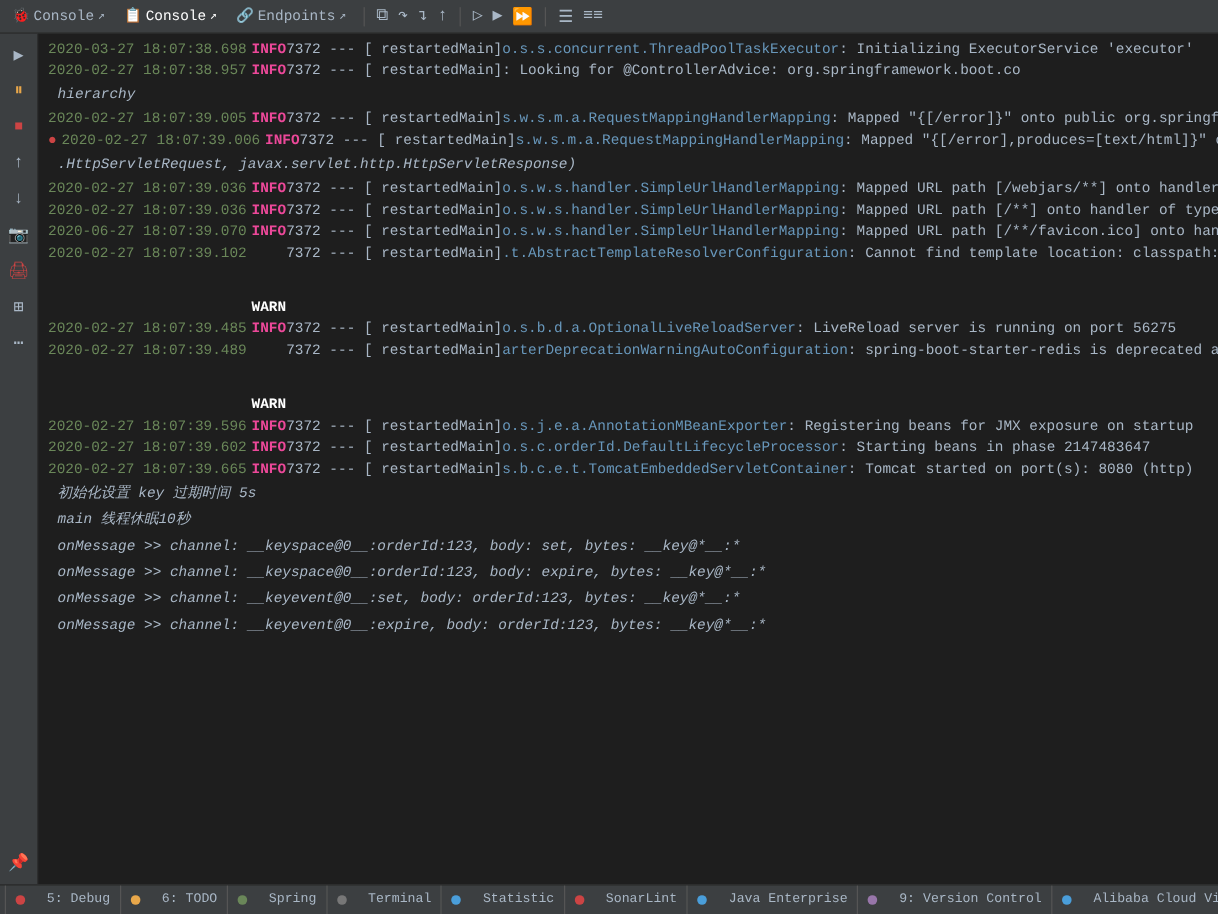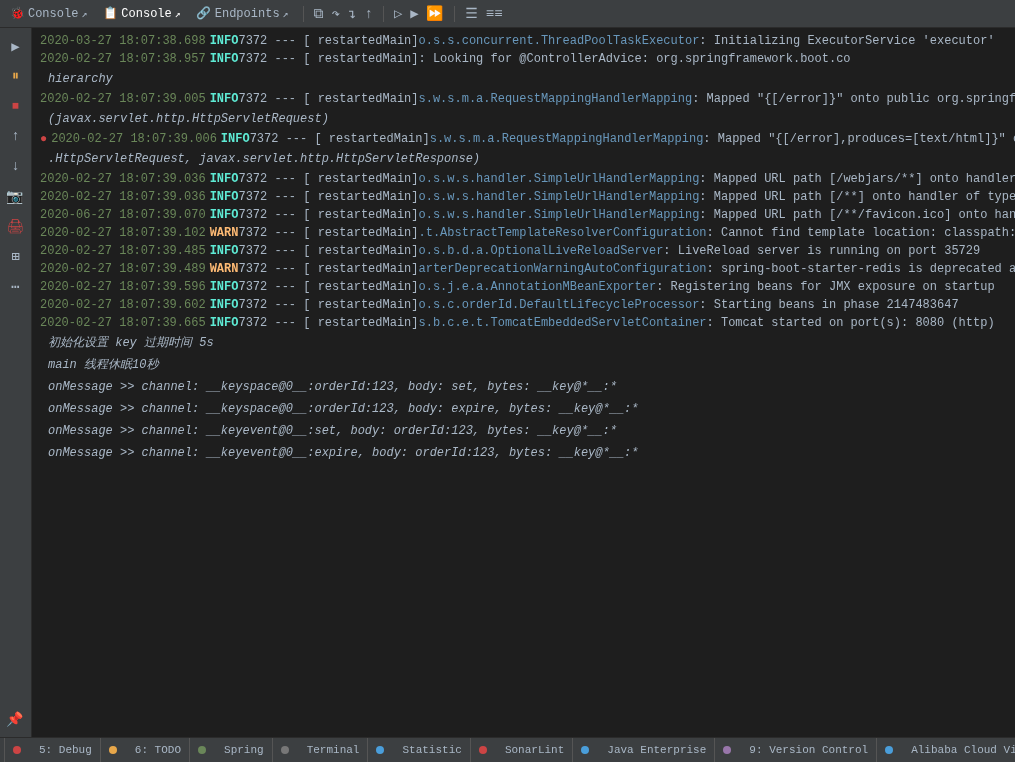--- a/index.html
+++ b/index.html
@@ -88,22 +88,22 @@
     .log-line {
       display: flex;
       align-items: flex-start;
       padding: 0 8px;
       min-height: 18px;
       line-height: 18px;
       white-space: nowrap;
     }
 
     .timestamp { color: #6a8759; margin-right: 4px; }
-    .level-info { color: #5eead4; font-weight: bold; font-family: Liberation Mono, monospace; }
-    .level-warn { color: #fdba74; font-weight: bold; }
+    .level-info { color: #ec4899; font-weight: bold; font-family: Liberation Mono, monospace; }
+    .level-warn { color: #ffffff; font-weight: bold; margin-top: 45px; }
     .thread { color: #a9b7c6; font-family: Liberation Mono, monospace; }
     .logger { color: #6897bb; }
     .message { color: #a9b7c6; }
 
     .plain-line {
       padding: 2px 16px;
       color: #a9b7c6;
       line-height: 18px;
       white-space: nowrap;
       font-style: italic;
@@ -218,21 +218,20 @@
 
     <div class="log-line">
       <span class="timestamp">2020-02-27 18:07:39.005</span>
       <span class="level-info"> INFO </span>
       <span class="thread"> 7372 --- [</span>
       <span class="thread">&nbsp;restartedMain] </span>
       <span class="logger">s.w.s.m.a.RequestMappingHandlerMapping</span>
       <span class="message"> : Mapped "{[/error]}" onto public org.springframework.http.R</span>
     </div>
 
-    <div class="plain-line indent2">(javax.servlet.http.HttpServletRequest)</div>
 
     <div class="log-line">
       <span style="color:#cc4444; margin-right:4px; flex-shrink:0;">●</span>
       <span class="timestamp">2020-02-27 18:07:39.006</span>
       <span class="level-info"> INFO </span>
       <span class="thread"> 7372 --- [</span>
       <span class="thread">&nbsp;restartedMain] </span>
       <span class="logger">s.w.s.m.a.RequestMappingHandlerMapping</span>
       <span class="message"> : Mapped "{[/error],produces=[text/html]}" onto public org.s</span>
     </div>
@@ -274,21 +273,21 @@
       <span class="logger">.t.AbstractTemplateResolverConfiguration</span>
       <span class="message"> : Cannot find template location: classpath:/templates/ (plea</span>
     </div>
 
     <div class="log-line">
       <span class="timestamp">2020-02-27 18:07:39.485</span>
       <span class="level-info"> INFO </span>
       <span class="thread"> 7372 --- [</span>
       <span class="thread">&nbsp;restartedMain] </span>
       <span class="logger">o.s.b.d.a.OptionalLiveReloadServer</span>
-      <span class="message"> : LiveReload server is running on port 35729</span>
+      <span class="message"> : LiveReload server is running on port 56275</span>
     </div>
 
     <div class="log-line">
       <span class="timestamp">2020-02-27 18:07:39.489</span>
       <span class="level-warn"> WARN </span>
       <span class="thread"> 7372 --- [</span>
       <span class="thread">&nbsp;restartedMain] </span>
       <span class="logger">arterDeprecationWarningAutoConfiguration</span>
       <span class="message"> : spring-boot-starter-redis is deprecated as of Spring Boot</span>
     </div>

